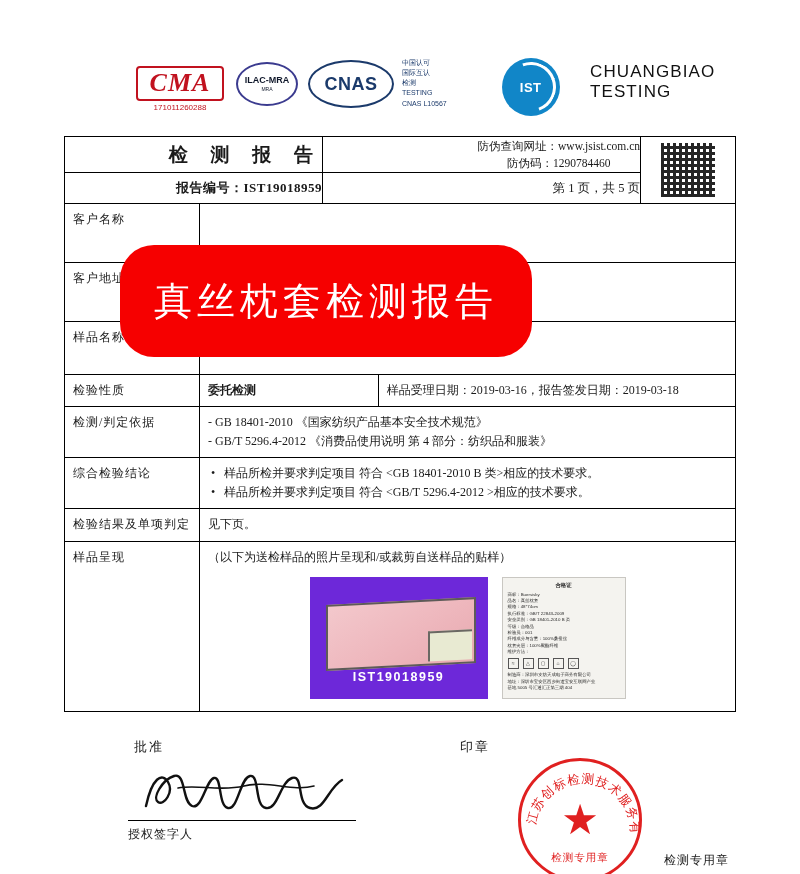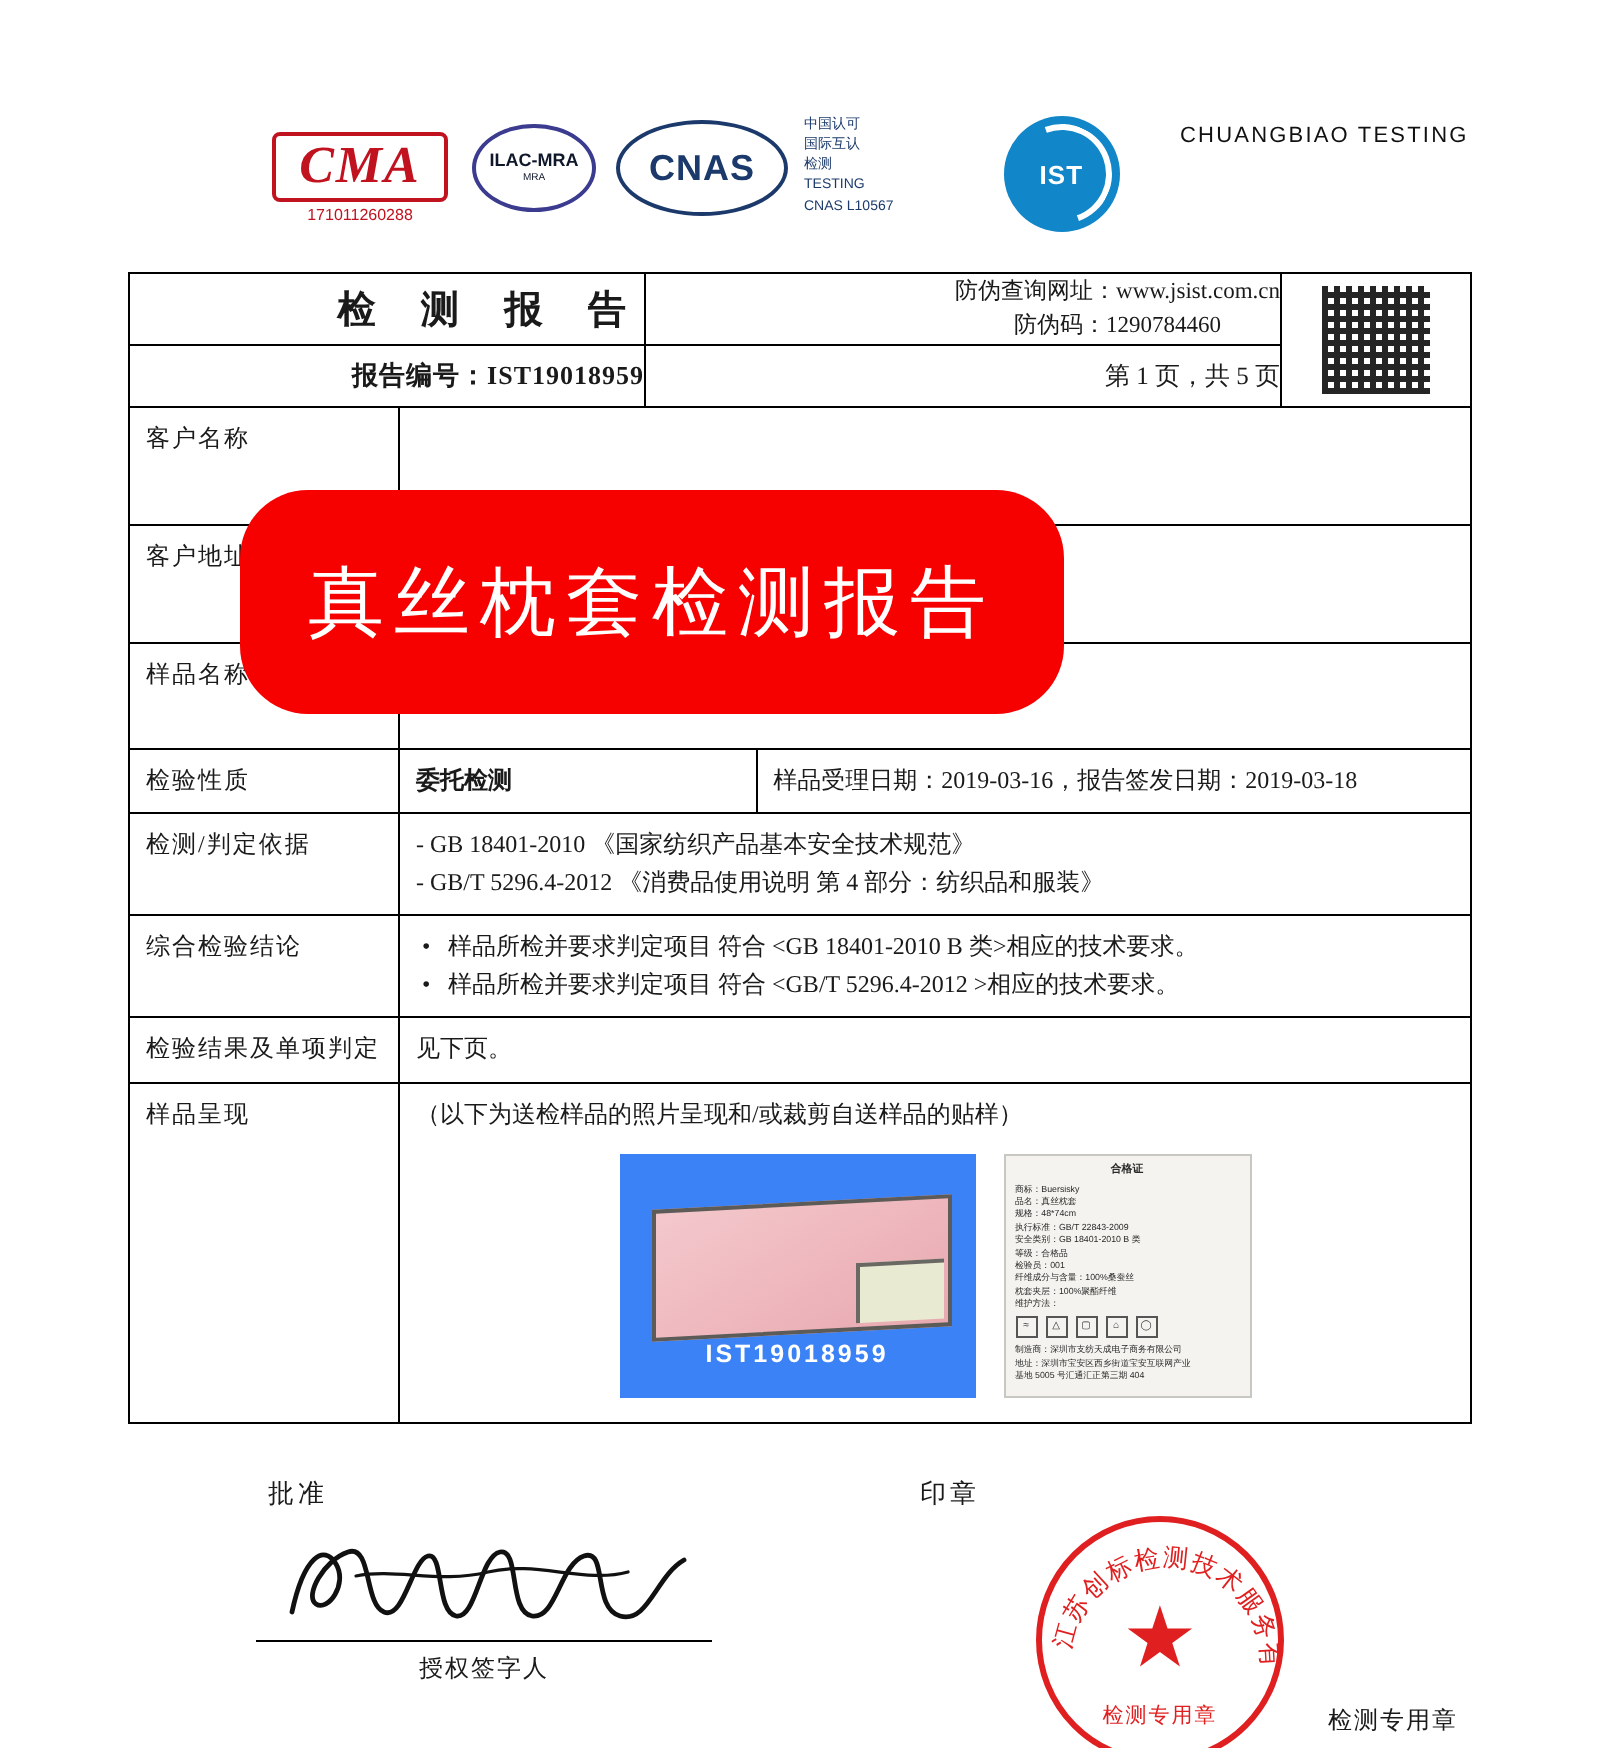--- a/index.html
+++ b/index.html
@@ -150,21 +150,21 @@
   }
   .brand .brand-cn {
     font-size: 29px;
     letter-spacing: 3px;
     color: #111;
     font-family: "Liberation Serif", serif;
     font-weight: normal;
     line-height: 1.1;
   }
   .brand .brand-en {
-    font-size: 11px;
+    font-size: 17px;
     letter-spacing: 1.1px;
     color: #111;
     font-family: "Liberation Sans", sans-serif;
     margin-top: 4px;
   }
 
   
   .title-block {
     position: relative;
     margin-top: 26px;
@@ -261,21 +261,21 @@
   .sample-note { font-size: 12px; }
   .sample-imgs {
     margin: 10px auto 6px auto;
     display: flex;
     justify-content: center;
     gap: 14px;
   }
   .photo {
     width: 178px;
     height: 122px;
-    background: #3b82f6;
+    background: #6d28d9;
     position: relative;
     overflow: hidden;
   }
   .photo .pillow {
     position: absolute;
     left: 16px;
     top: 24px;
     width: 146px;
     height: 62px;
     background: linear-gradient(150deg, #f3c8cc 0%, #eeb7bd 55%, #e7a9b0 100%);
@@ -389,21 +389,20 @@
   .sign-scribble svg { display: block; }
   .sign-rule {
     border-bottom: 1px solid #000;
     width: 228px;
     margin-top: 2px;
   }
   .sign-caption {
     font-size: 12px;
     letter-spacing: 1px;
     margin-top: 5px;
-    text-align: center;
     width: 228px;
   }
   .stamp {
     position: absolute;
     left: 64px;
     top: 2px;
     width: 124px;
     height: 124px;
     border: 3px solid #e02020;
     border-radius: 50%;

